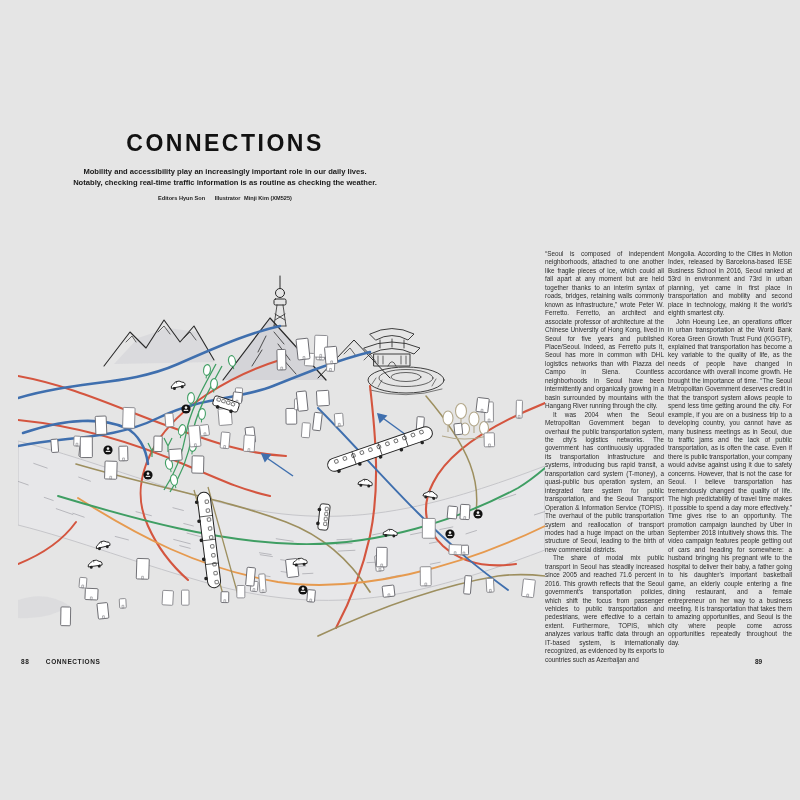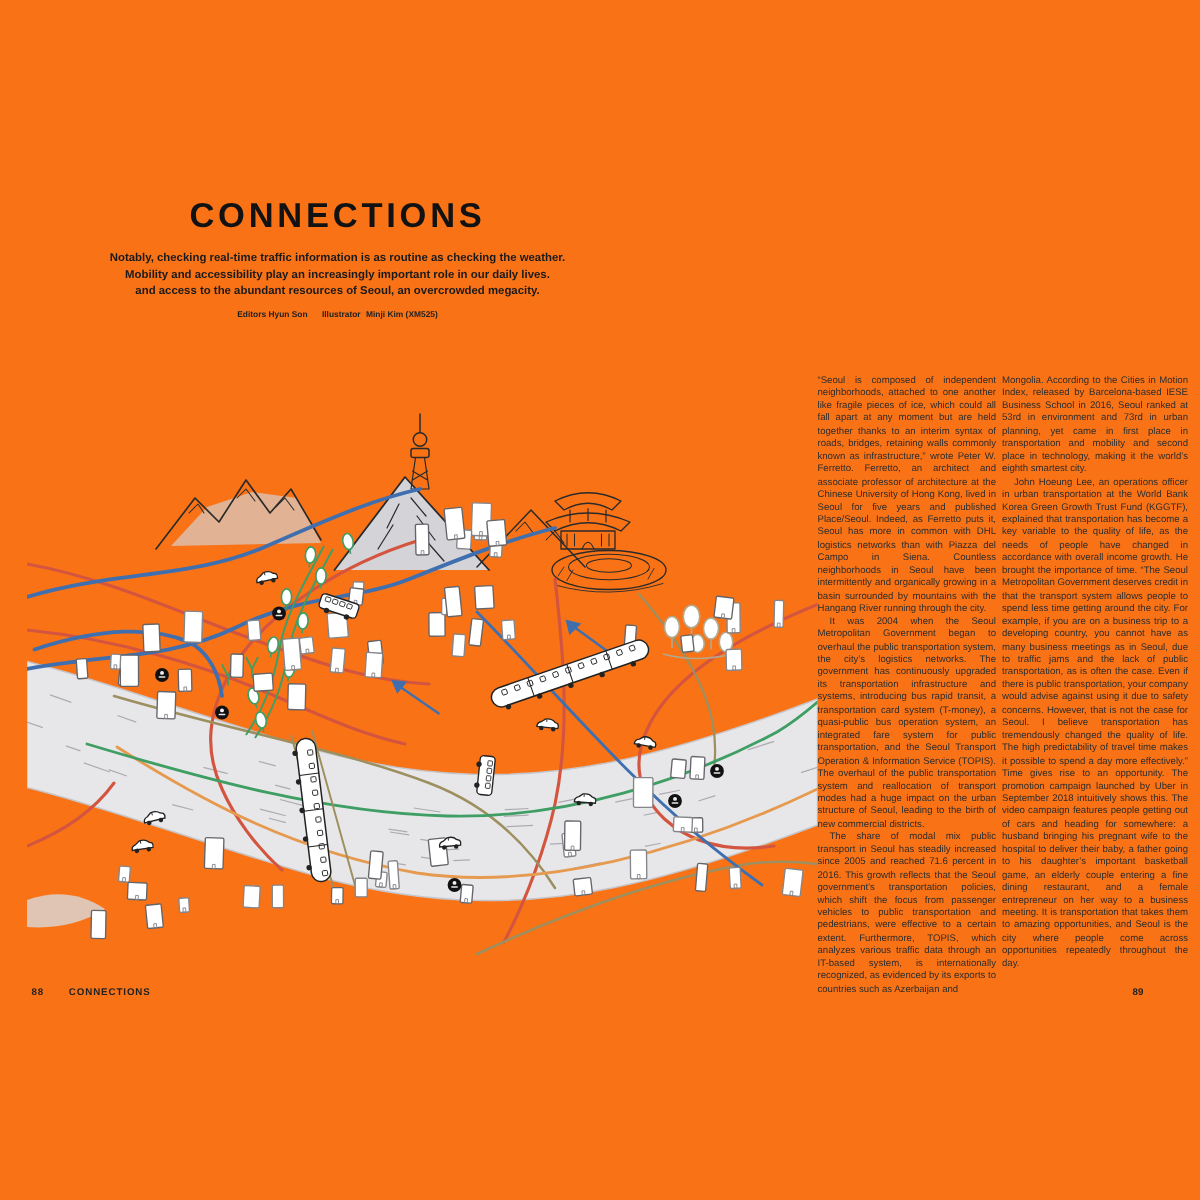--- a/index.html
+++ b/index.html
@@ -1,16 +1,16 @@
 <!DOCTYPE html>
 <html style="--ink: #2a2a2a; --road-red: #d4553f; --road-blue: #3f6fae; --road-green: #3f9e63; --road-orange: #e69a4f; --road-tan: #9d8f5f; --band: #e7e7e9; --band-edge: #c6c6ca; --mountain-fill: #d4d4d8; --building-line: #85858a; --tree-beige: #b3a88b;"><head>
 <meta charset="utf-8">
 <style>
   html,body{margin:0;padding:0;background:#ffffff;}
-  #page{position:relative;width:800px;height:800px;background:#f97316;overflow:hidden;
+  #page{position:relative;width:800px;height:800px;background:#e5e5e5;overflow:hidden;
         font-family:"Liberation Sans",sans-serif;color:#1c1c1c;}
   
   #header{position:absolute;left:35px;top:130px;width:380px;text-align:center;}
   #title{font-size:23px;font-weight:bold;letter-spacing:2.5px;color:#121212;}
   #intro{margin-top:9px;font-size:7.6px;font-weight:bold;line-height:11.2px;color:#1a1a1a;}
   #intro div{white-space:nowrap;}
   #credits{margin-top:7px;font-size:5.6px;font-weight:bold;color:#222;}
   #credits .cl{margin:0 2px 0 8px;}
   
   .col{position:absolute;top:250px;font-size:6.4px;line-height:8.45px;text-align:justify;color:#2d2d2d;}
@@ -26,23 +26,22 @@
   #illu{position:absolute;left:18px;top:268px;width:527px;height:392px;}
   svg .ink{stroke:var(--ink);fill:none;stroke-linecap:round;stroke-linejoin:round;}
 </style>
 </head>
 <body>
 <div id="page">
 
   <div id="header">
     <div id="title">CONNECTIONS</div>
     <div id="intro">
+      <div>Mobility and accessibility play an increasingly important role in our daily lives.</div>
       <div>Notably, checking real-time traffic information is as routine as checking the weather.</div>
-      <div>Mobility and accessibility play an increasingly important role in our daily lives.</div>
-      <div>and access to the abundant resources of Seoul, an overcrowded megacity.</div>
     </div>
     <div id="credits">
       <span>Editors</span>
       <span>Hyun Son</span>
       <span class="cl">Illustrator</span>
       <span>Minji Kim (XM525)</span>
     </div>
   </div>
 
   <svg id="illu" viewBox="0 0 527 392" aria-hidden="true">

